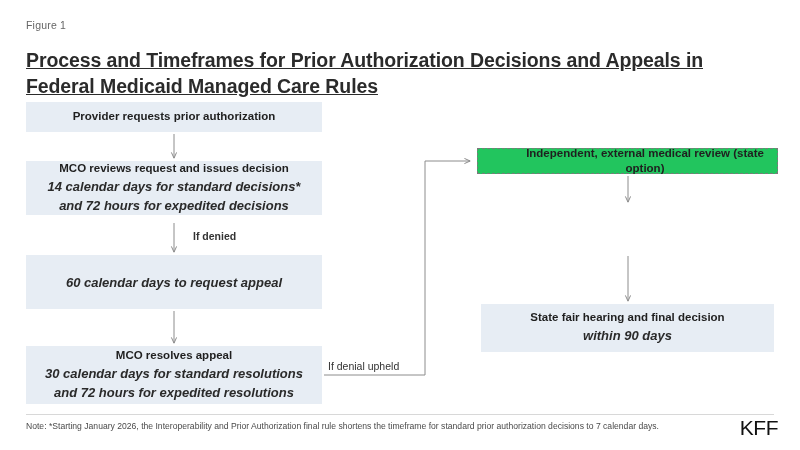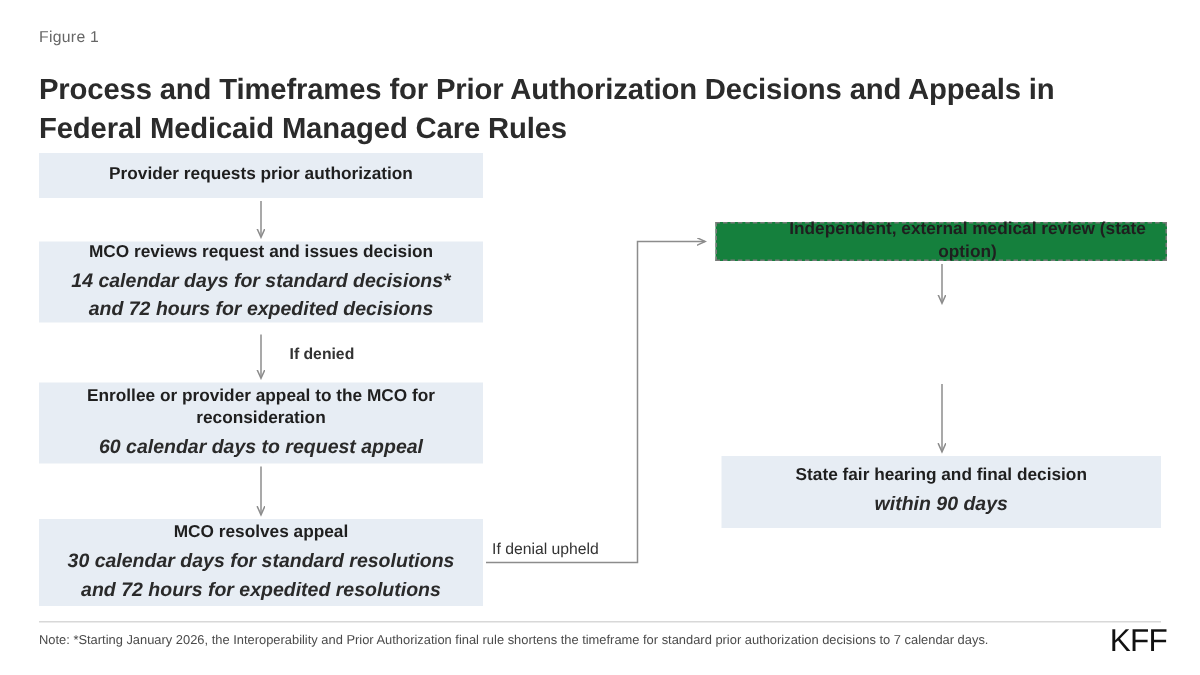--- a/index.html
+++ b/index.html
@@ -35,20 +35,21 @@
   .title {
     position: absolute;
     left: 26px;
     top: 35px;
     width: 740px;
     font-size: 19.5px;
     font-weight: bold;
     line-height: 1.33;
     color: #2b2b2b;
     letter-spacing: -0.1px;
+    text-decoration: underline;
   }
 
   
   .flow {
     position: absolute;
     left: 0;
     top: 0;
     width: 800px;
     height: 450px;
   }
@@ -66,21 +67,21 @@
     box-sizing: border-box;
     background: #e7edf4;
     display: flex;
     flex-direction: column;
     align-items: center;
     justify-content: center;
     text-align: center;
     padding: 4px 10px;
   }
   .node.dashed {
-    background: #15803d;
+    background: #22c55e;
     border: 1.4px dashed #7a7a7a;
     padding-left: 45px;
   }
   .node .head {
     font-size: 11.5px;
     font-weight: bold;
     color: #1f1f1f;
     line-height: 1.32;
   }
   .node .sub {
@@ -174,21 +175,20 @@
     <div class="node" id="n-provider">
       <div class="head">Provider requests prior authorization</div>
     </div>
 
     <div class="node" id="n-mco-review">
       <div class="head">MCO reviews request and issues decision</div>
       <div class="sub">14 calendar days for standard decisions* and 72 hours for expedited decisions</div>
     </div>
 
     <div class="node" id="n-appeal">
-      <div class="head">Enrollee or provider appeal to the MCO for reconsideration</div>
       <div class="sub">60 calendar days to request appeal</div>
     </div>
 
     <div class="node" id="n-resolve">
       <div class="head">MCO resolves appeal</div>
       <div class="sub">30 calendar days for standard resolutions and 72 hours for expedited resolutions</div>
     </div>
 
     <div class="node dashed" id="n-external">
       <div class="head">Independent, external medical review (state option)</div>

